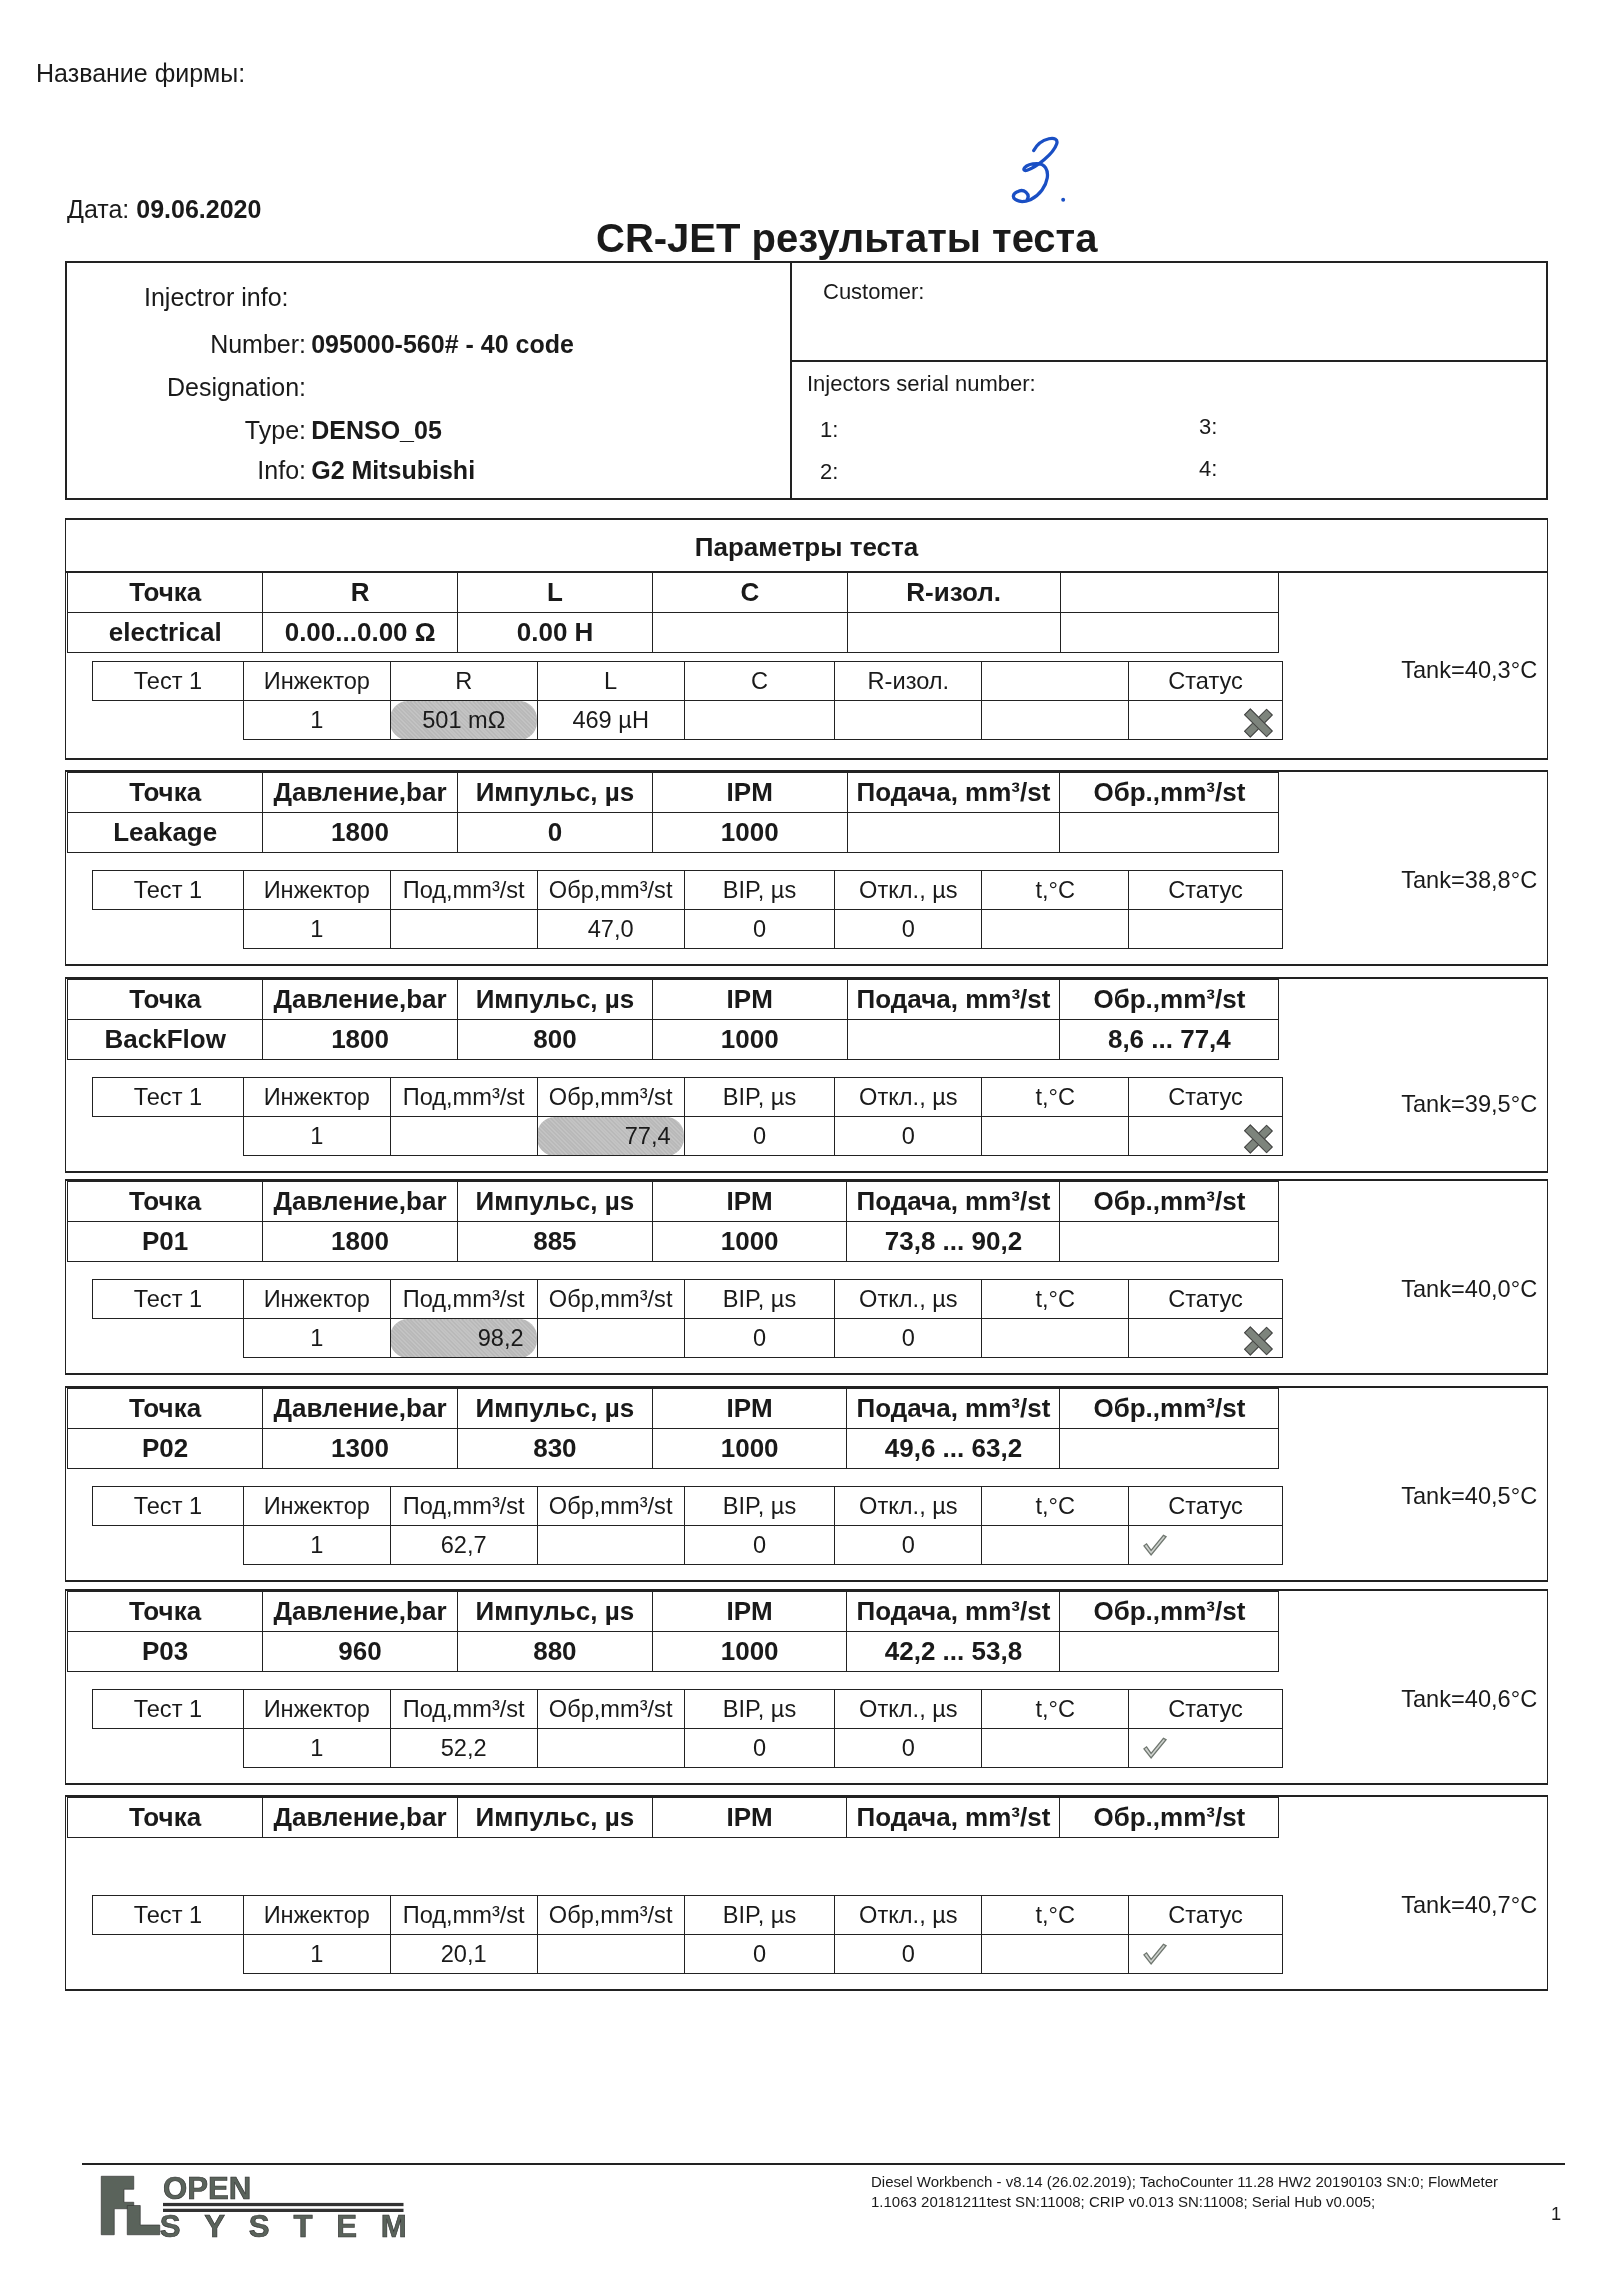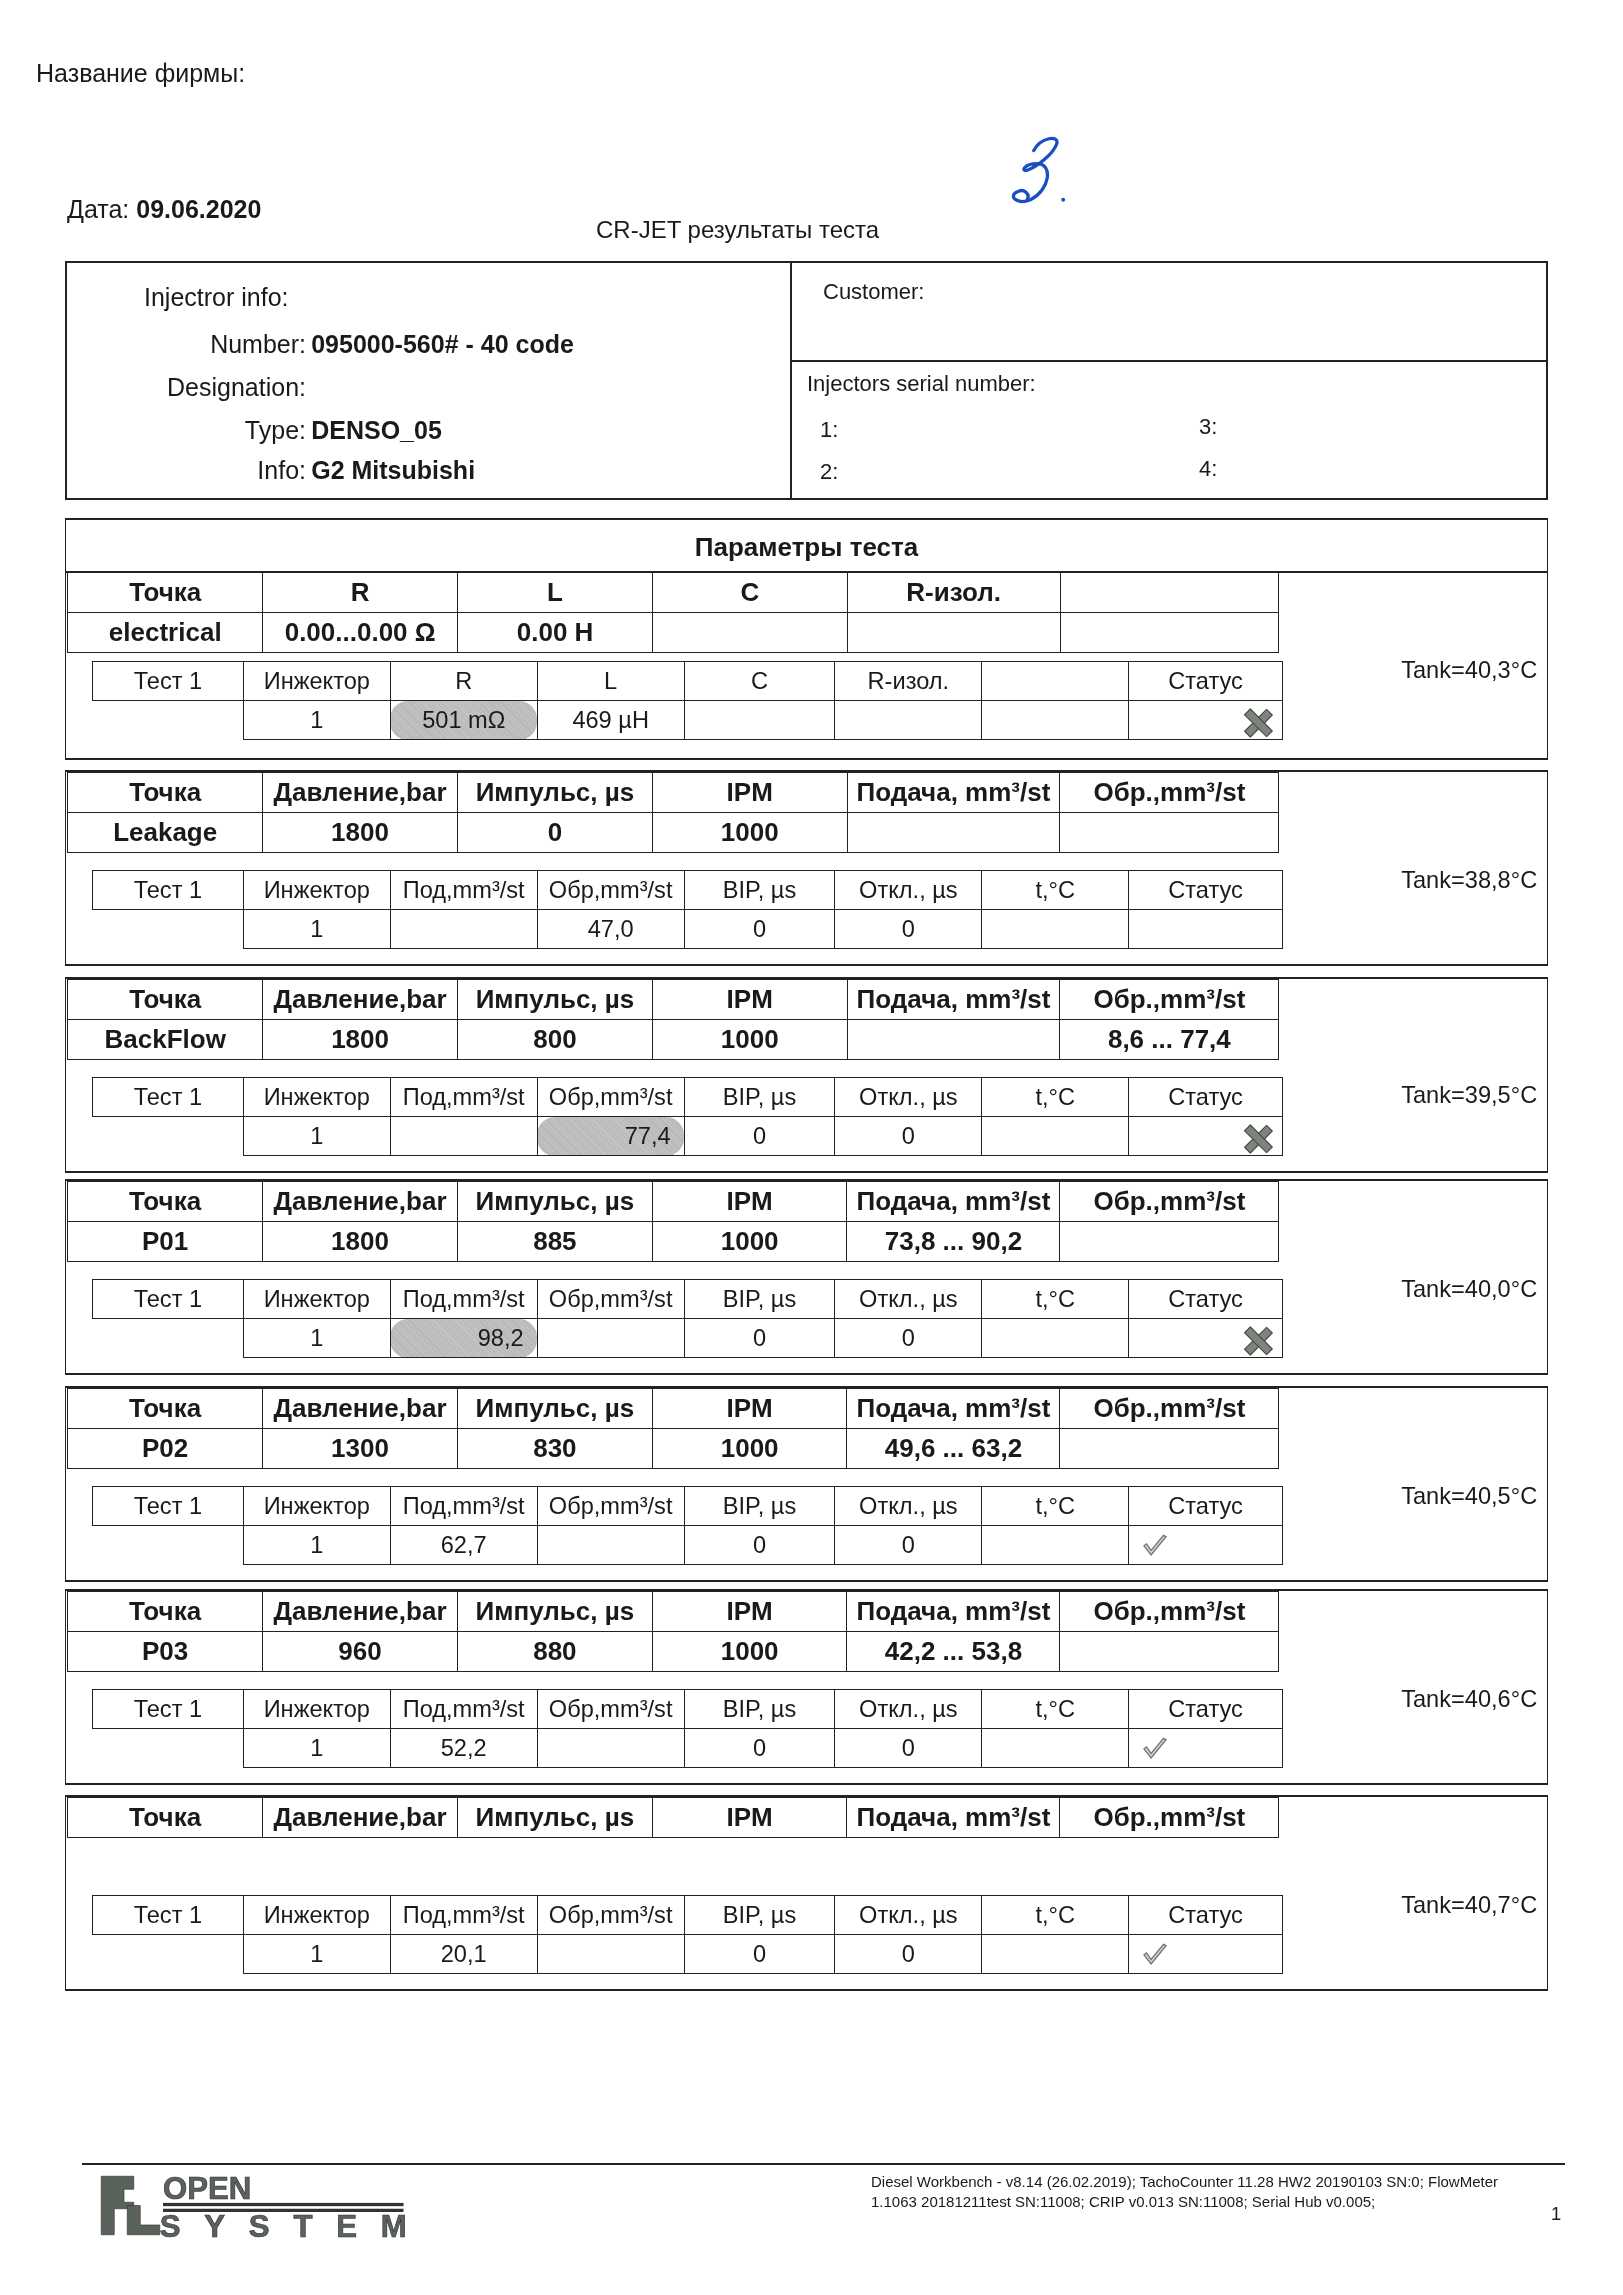--- a/index.html
+++ b/index.html
@@ -3,21 +3,21 @@
 <meta charset="utf-8">
 <style>
   html, body { margin:0; padding:0; background:#ffffff; }
   body { width:1623px; height:2295px; position:relative; overflow:hidden;
          font-family:"Liberation Sans", sans-serif; color:#1a1a1a; }
   .abs { position:absolute; }
   .company { left:36px; top:59px; font-size:25px; }
   .date { left:67px; top:195px; font-size:25px; }
   .date b { font-weight:bold;margin-top:16px; }
   .hand { left:1001px; top:134px; width:72px; height:79px; }
-  .title { left:596px; top:216px; font-size:24px; font-weight:normal; }
+  .title { left:596px; top:216px; font-size:40px; font-weight:bold; }
 
   
   .infobox { left:65px; top:261px; width:1483px; height:239px; border:2px solid #222; box-sizing:border-box; }
   .infobox .divider-v { position:absolute; left:723px; top:0; bottom:0; border-left:2px solid #222; }
   .infobox .divider-h { position:absolute; left:723px; right:0; top:97px; border-top:2px solid #222; }
   .info-row { position:absolute; font-size:25px; white-space:nowrap; }
   .info-row .lbl { display:inline-block; text-align:right; }
   .info-row .val { font-weight:bold; margin-left:5.2px; }
 
   
@@ -273,21 +273,21 @@
         <td>1</td>
         <td></td>
         <td class="shaded" style="text-align: right; padding-right: 13px;">77,4</td>
         <td>0</td>
         <td>0</td>
         <td></td>
         <td class="status-cell" style="text-align: right; padding-right: 13px;"><span class="xicon"></span></td>
       </tr>
     </tbody>
       </table>
-    <div class="tank" style="top:103px;margin-left:35px;">Tank=39,5°C</div>
+    <div class="tank" style="top:112px;margin-left:35px;">Tank=39,5°C</div>
   </div>
 
   <div class="section point-section" style="top: 1179px; height: 196px;">
     <table class="ptab" style="left:1.3px;top:0;width:1212px;">
       <colgroup>
           <col style="width:195px">
           <col style="width:195px">
           <col style="width:195px">
           <col style="width:195px">
           <col style="width:213px">

